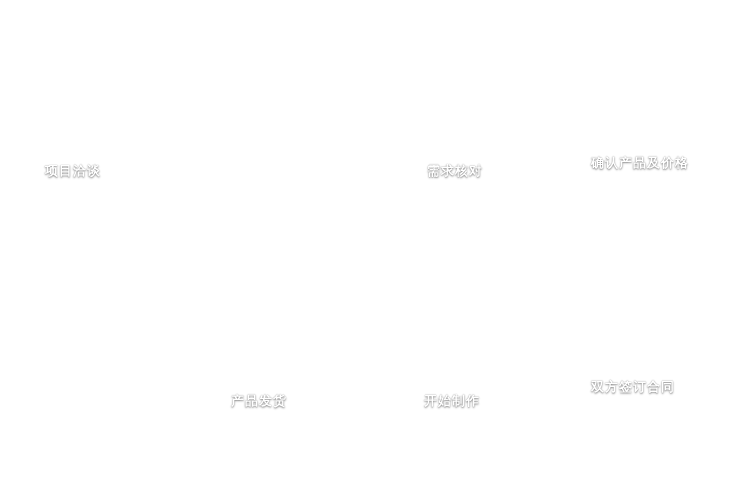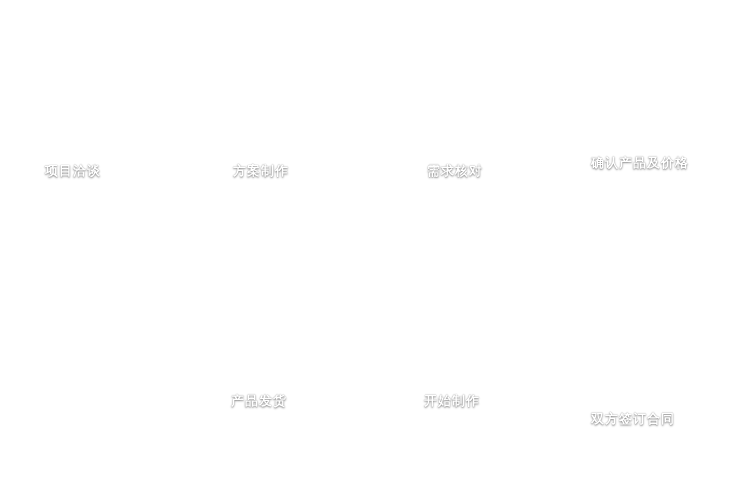--- a/index.html
+++ b/index.html
@@ -33,30 +33,29 @@
       user-select: none;
     }
     
     .pos-top-0 { left: 45px;  top: 161px; }
     .pos-top-1 { left: 233px; top: 161px; }
     .pos-top-2 { left: 427px; top: 161px; font-family: Liberation Serif, serif; }
     .pos-top-3 { left: 591px; top: 153px; }
     
     .pos-bot-0 { left: 231px; top: 391px; }
     .pos-bot-1 { left: 424px; top: 391px; }
-    .pos-bot-2 { left: 591px; top: 409px; text-align: center; }
+    .pos-bot-2 { left: 591px; top: 377px; text-align: center; }
   </style>
 </head>
 <body>
 
 <div class="canvas">
 
   <div class="step-label pos-top-0">项目洽谈</div>
 
-  <div class="step-label pos-top-1">方案制作</div>
 
   <div class="step-label pos-top-2">需求核对</div>
 
   <div class="step-label pos-top-3">确认产品及价格</div>
 
   <div class="step-label pos-bot-0">产品发货</div>
 
   <div class="step-label pos-bot-1">开始制作</div>
 
   <div class="step-label pos-bot-2">双方签订合同</div>

